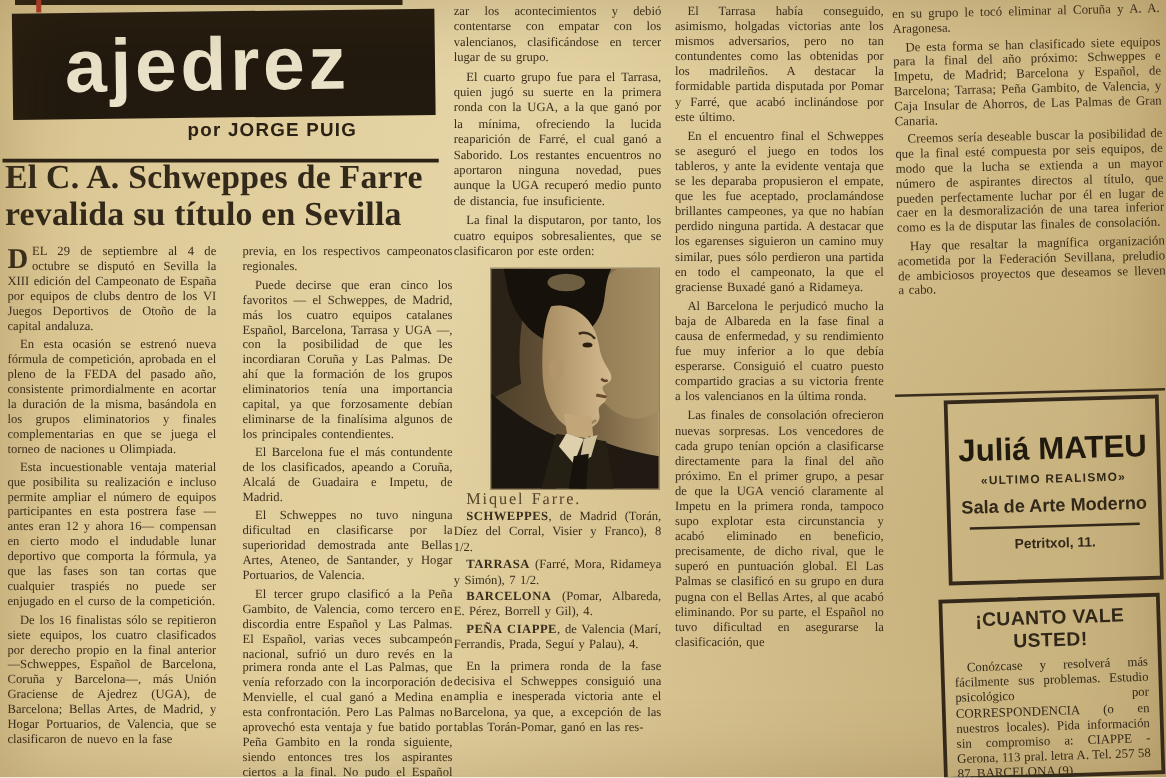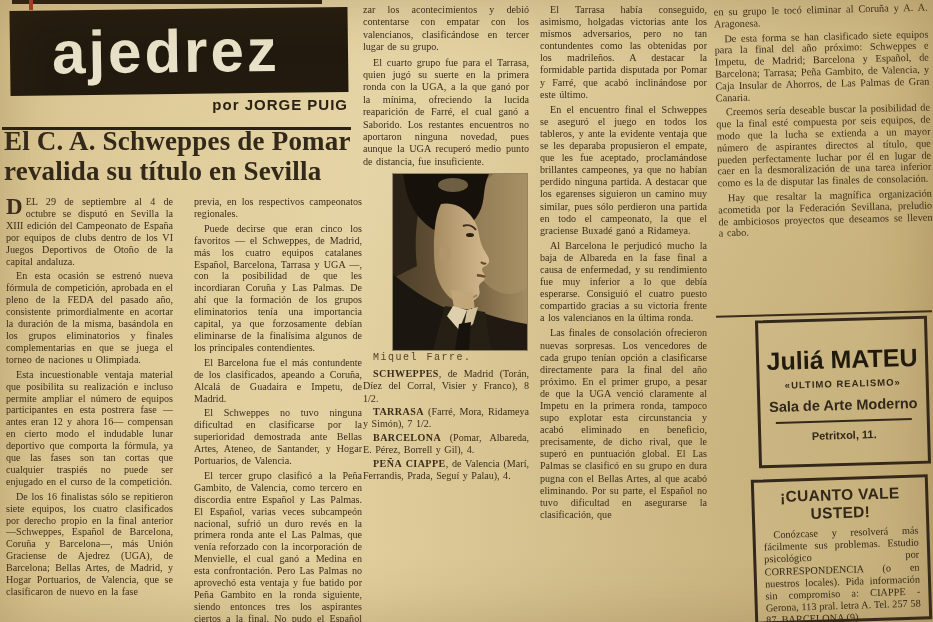--- a/index.html
+++ b/index.html
@@ -20,21 +20,21 @@
   .masthead{
     position:absolute; left:10px; top:9px; width:338px; height:85px;
     background:#221a0f; transform:rotate(-0.7deg);
     display:flex; align-items:center; padding-left:42px; box-sizing:border-box;
   }
   .masthead span{
     font-family:"Liberation Sans", sans-serif; font-weight:700; font-size:60px;
     letter-spacing:3px; color:#eae2c8; line-height:1;
   }
   .byline{
-    position:absolute; left:150px; top:96px; width:198px; text-align:right;
+    position:absolute; left:150px; top:96px; width:198px; text-align:left;
     font-family:"Liberation Sans", sans-serif; font-weight:700; font-size:15px;
     letter-spacing:1px; color:#2b2114;
   }
   .byline-rule{position:absolute; left:2px; top:119px; width:349px; height:3px; background:#2b2114; border:0;}
   .headline{
     position:absolute; left:4px; top:126px; width:352px; margin:0;
     font-size:27px; line-height:30px; font-weight:700; color:#33291a; letter-spacing:0.2px;
   }
   .headline span{display:block;}
 
@@ -44,22 +44,22 @@
   .col p.first{text-indent:0;}
   .col1{left:6px;  top:196px; width:167px; height:426px; line-height:11.9px;}
   .col2{left:194px; top:196px; width:168px; height:426px; line-height:11.9px;}
   .col3{left:363px; top:4px;  width:166px; height:618px;}
   .col4{left:540px; top:4px;  width:167px; height:618px; line-height:12.1px;}
   .col5{left:717px; top:4px;  width:214px; height:300px; font-size:10.3px; line-height:11.8px; transform:rotate(-1.3deg);}
   .dropcap{float:left; font-size:23px; line-height:20px; font-weight:700; padding:1px 3px 0 0;}
 
   figure.photo{margin:6px 0 2px 30px; width:134px;}
   figure.photo svg{display:block; outline:1px solid rgba(40,30,15,0.4);}
-  .caption{margin:3px 0 8px 32px; font-family:Liberation Mono, monospace;
-    font-size:10px; letter-spacing:1.5px; color:#55432a; text-indent:0;}
+  .caption{margin:3px 0 8px 32px; font-family:Liberation Serif, serif;
+    font-size:13px; letter-spacing:1.5px; color:#55432a; text-indent:0;}
   .results p{margin:0 0 1px 0; text-indent:10px;}
   .results .team{font-weight:700; letter-spacing:0.4px;}
 
   .ads-rule{position:absolute; left:716px; top:305px; width:216px; height:2px; background:#3a2d1d; border:0; transform:rotate(-1.4deg);}
   .ad{position:absolute; box-sizing:border-box; border:3px solid #33281a; background:rgba(255,248,220,0.06);}
   .ad1{left:757px; top:318px; width:172px; height:148px; transform:rotate(-1.6deg);
        display:flex; flex-direction:column; align-items:center; justify-content:center;}
   .ad1 .ad-title{font-family:"Liberation Sans", sans-serif; font-weight:700; font-size:25px; color:#211a0e; margin:2px 0 4px;}
   .ad1 .ad-sub{font-family:"Liberation Sans", sans-serif; font-weight:700; font-size:9.5px; letter-spacing:1px; margin-bottom:8px;}
   .ad1 .ad-venue{font-family:"Liberation Sans", sans-serif; font-weight:700; font-size:14.5px; margin-bottom:7px;}
@@ -75,21 +75,21 @@
 <div class="page">
   <div class="top-streak"></div>
   <div class="red-tick"></div>
 
   <div class="masthead">
     <span>ajedrez</span>
   </div>
   <div class="byline">por JORGE PUIG</div>
   <hr class="byline-rule">
   <h1 class="headline">
-    <span>El C. A. Schweppes de Pomar</span>
+    <span>El C. A. Schweppes de Farre</span>
     <span>revalida su título en Sevilla</span>
   </h1>
 
   <div class="col col1">
     <p class="first"><span class="dropcap">D</span><span>EL 29 de septiembre al 4 de octubre se disputó en Sevilla la XIII edición del Campeonato de España por equipos de clubs dentro de los VI Juegos Deportivos de Otoño de la capital andaluza.</span></p>
     <p>En esta ocasión se estrenó nueva fórmula de competición, aprobada en el pleno de la FEDA del pasado año, consistente primordialmente en acortar la duración de la misma, basándola en los grupos eliminatorios y finales complementarias en que se juega el torneo de naciones u Olimpiada.</p>
     <p>Esta incuestionable ventaja material que posibilita su realización e incluso permite ampliar el número de equipos participantes en esta postrera fase —antes eran 12 y ahora 16— compensan en cierto modo el indudable lunar deportivo que comporta la fórmula, ya que las fases son tan cortas que cualquier traspiés no puede ser enjugado en el curso de la competición.</p>
     <p>De los 16 finalistas sólo se repitieron siete equipos, los cuatro clasificados por derecho propio en la final anterior —Schweppes, Español de Barcelona, Coruña y Barcelona—, más Unión Graciense de Ajedrez (UGA), de Barcelona; Bellas Artes, de Madrid, y Hogar Portuarios, de Valencia, que se clasificaron de nuevo en la fase</p>
   </div>
 
@@ -97,20 +97,21 @@
     <p class="first">previa, en los respectivos campeonatos regionales.</p>
     <p>Puede decirse que eran cinco los favoritos — el Schweppes, de Madrid, más los cuatro equipos catalanes Español, Barcelona, Tarrasa y UGA —, con la posibilidad de que les incordiaran Coruña y Las Palmas. De ahí que la formación de los grupos eliminatorios tenía una importancia capital, ya que forzosamente debían eliminarse de la finalísima algunos de los principales contendientes.</p>
     <p>El Barcelona fue el más contundente de los clasificados, apeando a Coruña, Alcalá de Guadaira e Impetu, de Madrid.</p>
     <p>El Schweppes no tuvo ninguna dificultad en clasificarse por la superioridad demostrada ante Bellas Artes, Ateneo, de Santander, y Hogar Portuarios, de Valencia.</p>
     <p>El tercer grupo clasificó a la Peña Gambito, de Valencia, como tercero en discordia entre Español y Las Palmas. El Español, varias veces subcampeón nacional, sufrió un duro revés en la primera ronda ante el Las Palmas, que venía reforzado con la incorporación de Menvielle, el cual ganó a Medina en esta confrontación. Pero Las Palmas no aprovechó esta ventaja y fue batido por Peña Gambito en la ronda siguiente, siendo entonces tres los aspirantes ciertos a la final. No pudo el Español for-</p>
   </div>
 
   <div class="col col3">
     <p class="first">zar los acontecimientos y debió contentarse con empatar con los valencianos, clasificándose en tercer lugar de su grupo.</p>
     <p>El cuarto grupo fue para el Tarrasa, quien jugó su suerte en la primera ronda con la UGA, a la que ganó por la mínima, ofreciendo la lucida reaparición de Farré, el cual ganó a Saborido. Los restantes encuentros no aportaron ninguna novedad, pues aunque la UGA recuperó medio punto de distancia, fue insuficiente.</p>
+    <p>La final la disputaron, por tanto, los cuatro equipos sobresalientes, que se clasificaron por este orden:</p>
 
     <figure class="photo">
       <svg width="134" height="176" viewBox="0 0 134 176">
         <defs>
           <linearGradient id="pbg" x1="0" y1="0" x2="1" y2="0">
             <stop offset="0" stop-color="#4d3f2a"></stop>
               <stop offset="0.55" stop-color="#6e5a3c"></stop>
               <stop offset="1" stop-color="#a38c62"></stop>
           </linearGradient>
           <linearGradient id="pface" x1="0" y1="0" x2="1" y2="0">
@@ -140,20 +141,21 @@
       </svg>
     </figure>
     <p class="caption">Miquel Farre.</p>
 
     <div class="results">
       <p><span class="team">SCHWEPPES</span><span>, de Madrid (Torán, Díez del Corral, Visier y Franco), 8 1/2.</span></p>
       <p><span class="team">TARRASA</span><span> (Farré, Mora, Ridameya y Simón), 7 1/2.</span></p>
       <p><span class="team">BARCELONA</span><span> (Pomar, Albareda, E. Pérez, Borrell y Gil), 4.</span></p>
       <p><span class="team">PEÑA CIAPPE</span><span>, de Valencia (Marí, Ferrandis, Prada, Seguí y Palau), 4.</span></p>
     </div>
+    <p style="margin-top:5px">En la primera ronda de la fase decisiva el Schweppes consiguió una amplia e inesperada victoria ante el Barcelona, ya que, a excepción de las tablas Torán-Pomar, ganó en las res-</p>
   </div>
 
   <div class="col col4">
     <p>El Tarrasa había conseguido, asimismo, holgadas victorias ante los mismos adversarios, pero no tan contundentes como las obtenidas por los madrileños. A destacar la formidable partida disputada por Pomar y Farré, que acabó inclinándose por este último.</p>
     <p>En el encuentro final el Schweppes se aseguró el juego en todos los tableros, y ante la evidente ventaja que se les deparaba propusieron el empate, que les fue aceptado, proclamándose brillantes campeones, ya que no habían perdido ninguna partida. A destacar que los egarenses siguieron un camino muy similar, pues sólo perdieron una partida en todo el campeonato, la que el graciense Buxadé ganó a Ridameya.</p>
     <p>Al Barcelona le perjudicó mucho la baja de Albareda en la fase final a causa de enfermedad, y su rendimiento fue muy inferior a lo que debía esperarse. Consiguió el cuatro puesto compartido gracias a su victoria frente a los valencianos en la última ronda.</p>
     <p>Las finales de consolación ofrecieron nuevas sorpresas. Los vencedores de cada grupo tenían opción a clasificarse directamente para la final del año próximo. En el primer grupo, a pesar de que la UGA venció claramente al Impetu en la primera ronda, tampoco supo explotar esta circunstancia y acabó eliminado en beneficio, precisamente, de dicho rival, que le superó en puntuación global. El Las Palmas se clasificó en su grupo en dura pugna con el Bellas Artes, al que acabó eliminando. Por su parte, el Español no tuvo dificultad en asegurarse la clasificación, que</p>
   </div>
 
   <div class="col col5">

